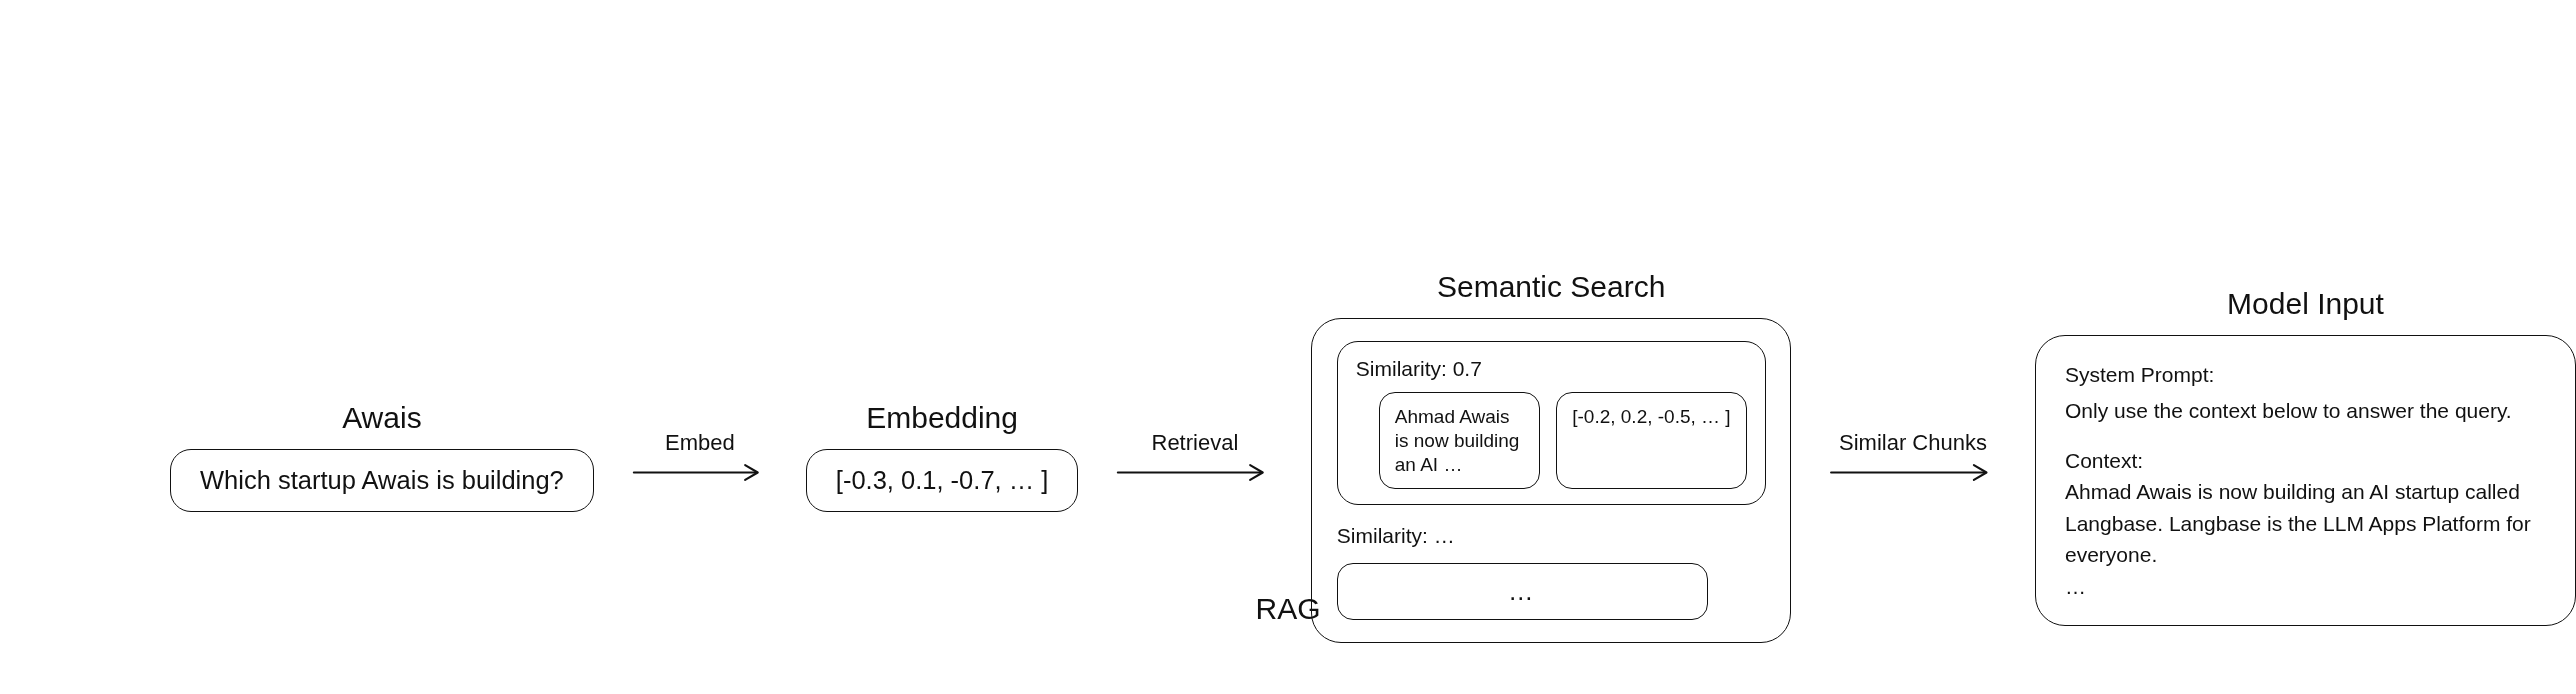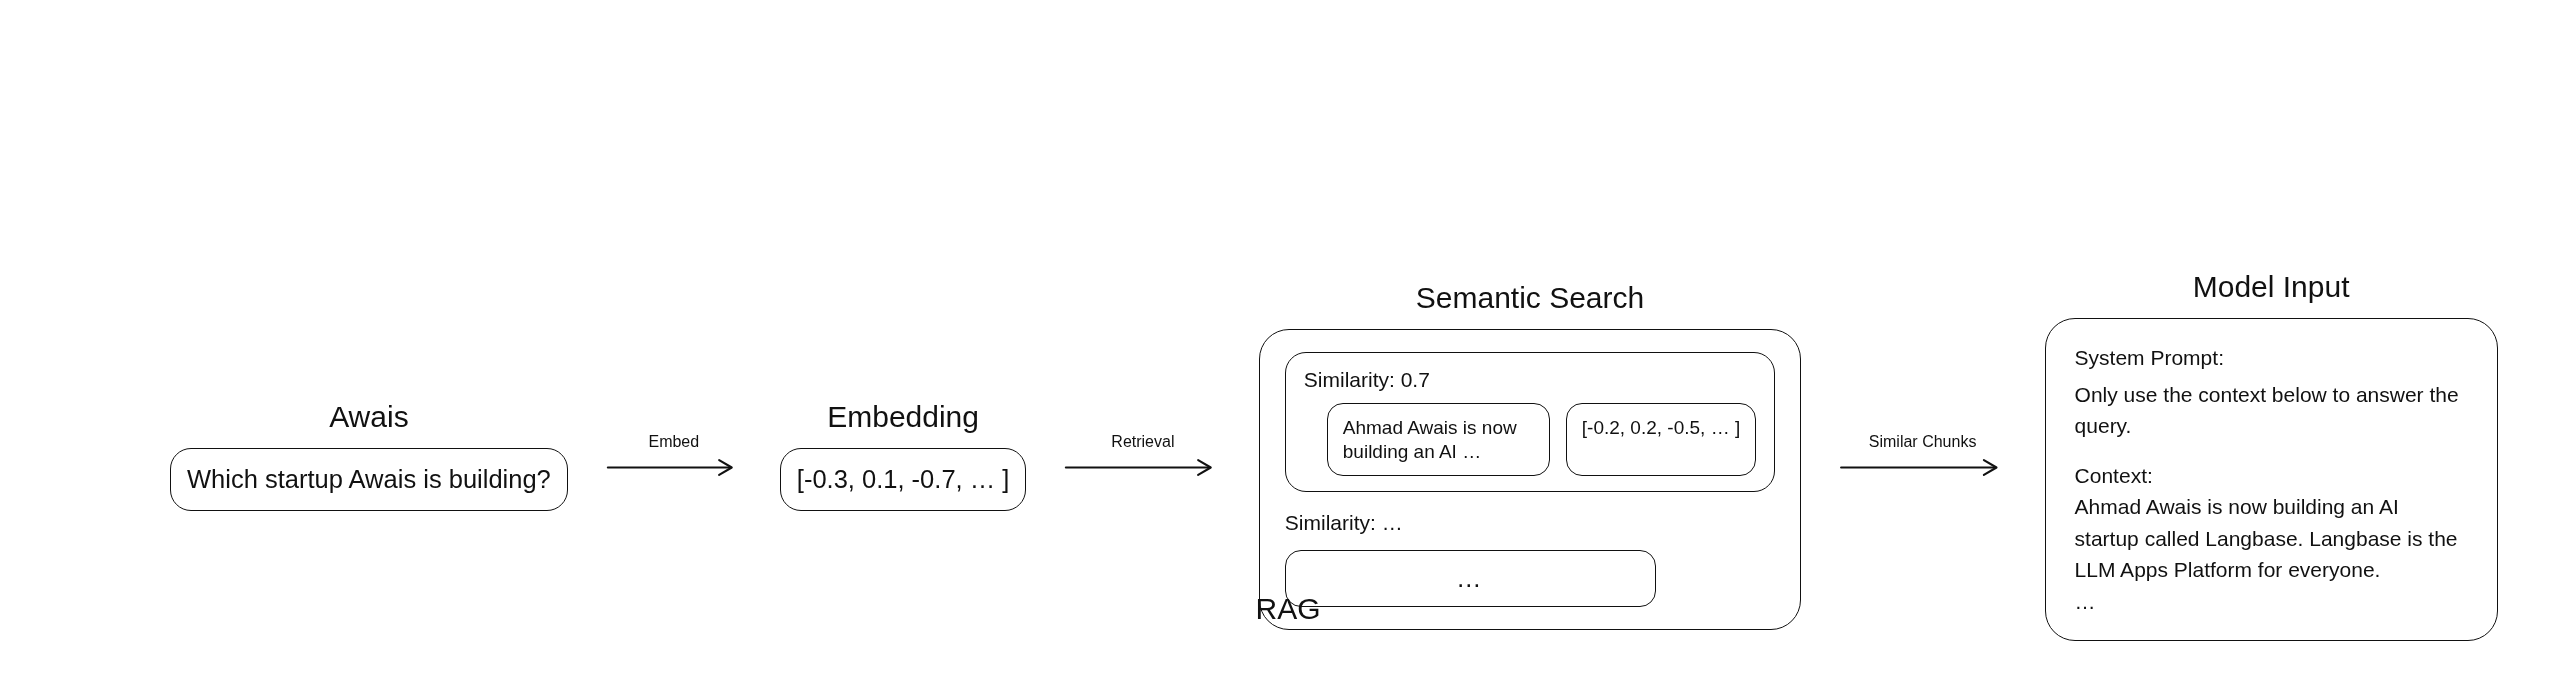--- a/index.html
+++ b/index.html
@@ -28,25 +28,25 @@
   .col {
     display: flex;
     flex-direction: column;
     gap: 13.8px;
   }
   .label {
     font-size: 30px;
     text-align: center;
     white-space: nowrap;
   }
-  .label-sm { font-size: 16px; }
+  .label-sm { font-size: 22px; }
   .box {
     border: 1.6px solid #111;
     border-radius: 21px;
-    padding: 16px 16px;
+    padding: 16px 29px;
     font-size: 25.5px;
     background: #fff;
     white-space: nowrap;
   }
   .arrow {
     display: flex;
     flex-direction: column;
     align-items: center;
     gap: 6.4px;
   }
@@ -82,21 +82,21 @@
     font-size: 19px;
     line-height: 1.25;
     max-width: 223px;
     background: #fff;
   }
   .chunk.wide { min-width: 371px; text-align:center; font-size:25.5px; letter-spacing:3.2px; }
   .model-panel {
     border: 1.6px solid #111;
     border-radius: 30px;
     padding: 23px 29px;
-    width: 453px;
+    width: 541px;
     font-size: 21px;
     line-height: 1.5;
     background: #fff;
   }
   .model-panel .hdr { margin-bottom: 5.3px; }
   .model-panel .blk { margin-top: 18px; }
   .caption {
     position: absolute;
     left: 50%;
     transform: translateX(-50%);

